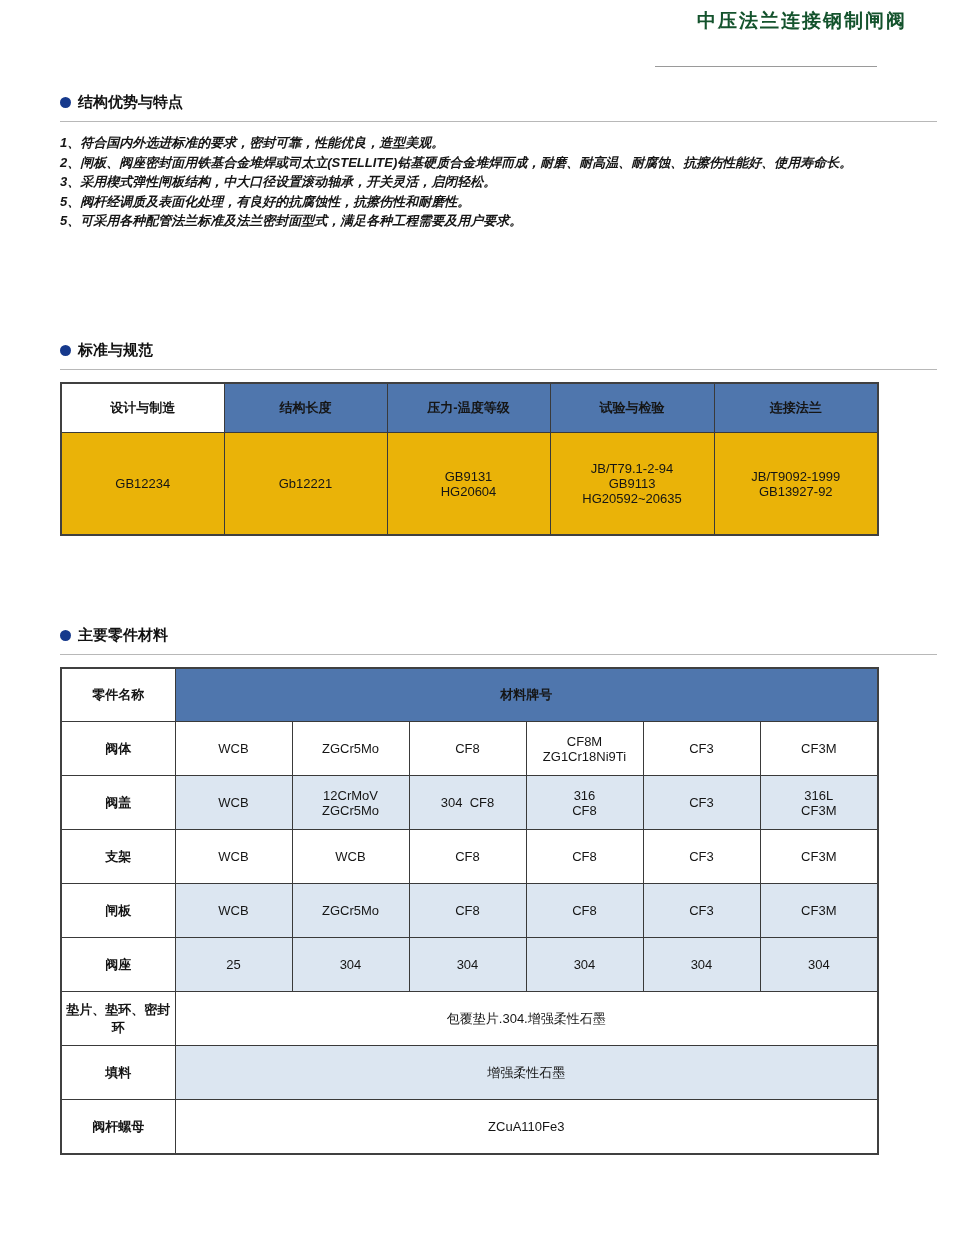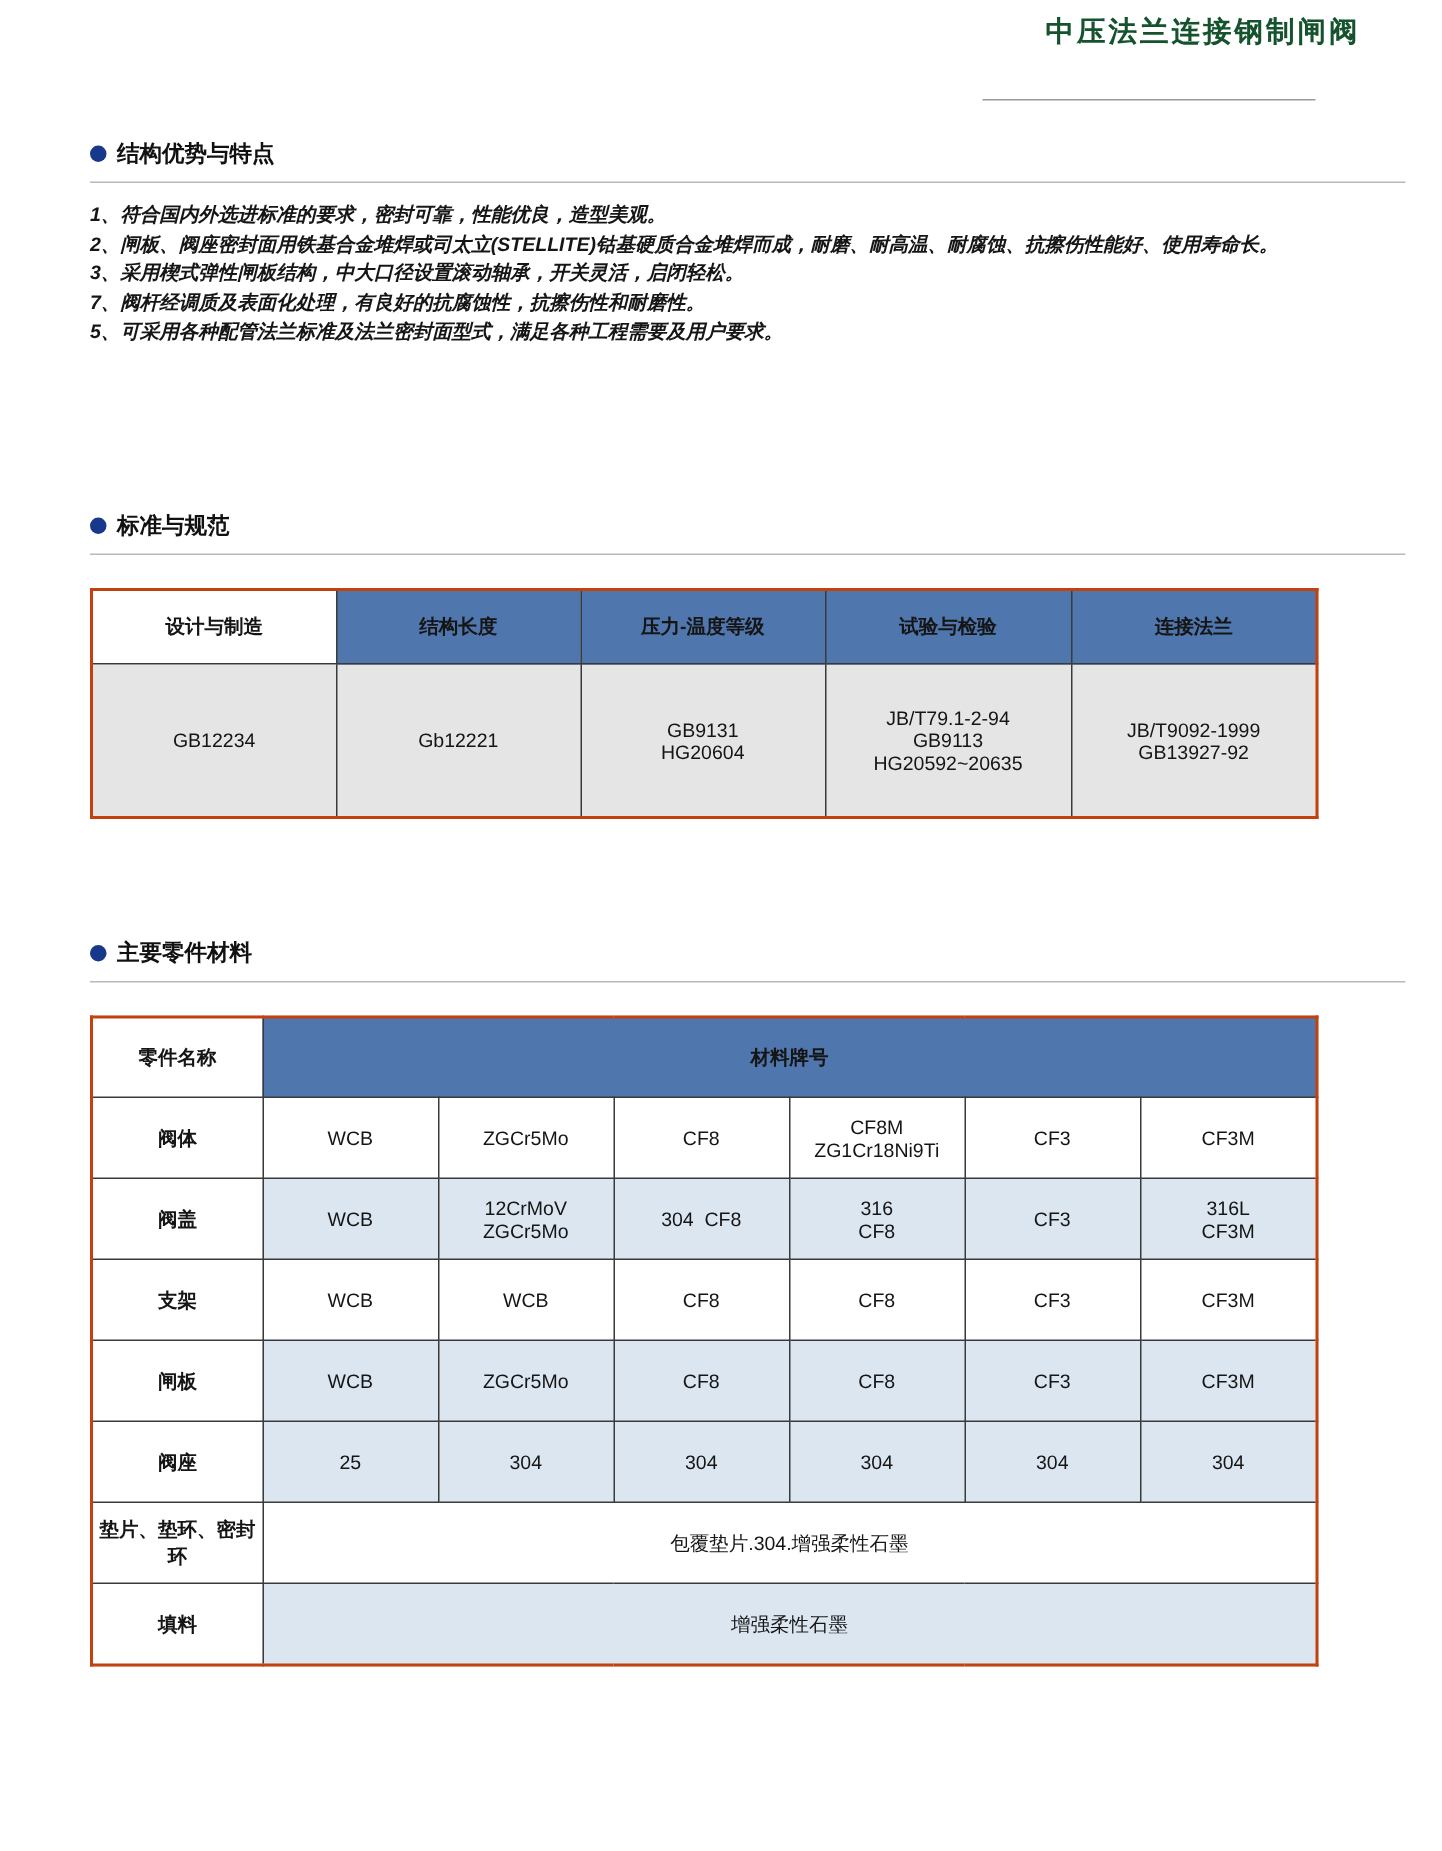--- a/index.html
+++ b/index.html
@@ -16,21 +16,21 @@
     border-top:1px solid #9a9a9a;
   }
   .sec{position:absolute;left:60px;width:877px;}
   .sec-head{display:flex;align-items:center;gap:7px;font-size:15px;font-weight:bold;color:#111;}
   .bullet{width:11px;height:11px;border-radius:50%;background:#16398c;flex:0 0 auto;}
   .sec-line{border-top:1px solid #b8b8b8;margin-top:9px;}
   .feature-list{margin-top:11px;font-size:13px;font-weight:bold;color:#161616;font-style:italic;}
   .feature-item{line-height:19.5px;white-space:nowrap;}
   table.tbl{
     border-collapse:collapse;table-layout:fixed;width:817px;
-    border:2px solid #c2410c;margin-top:22px;background:#e5e5e5;
+    border:2px solid #404040;margin-top:12px;background:#eab308;
   }
   table.tbl th,table.tbl td{
     border:1px solid #3a3a3a;text-align:center;vertical-align:middle;
     font-size:13px;padding:2px 3px;white-space:pre-wrap;color:#151515;
   }
   .blue-th{background:#4f76ad;color:#ffffff;font-weight:bold;}
   .white-th{background:#ffffff;color:#000;font-weight:bold;}
   .t1 tr.hd th{height:44px;}
   .t1 tr.bd td{height:97px;}
   .t2 tr.hd th{height:48px;}
@@ -48,21 +48,21 @@
 <section class="sec" style="top:93px">
   <div class="sec-head">
     <span class="bullet"></span>
     <span>结构优势与特点</span>
   </div>
   <div class="sec-line"></div>
   <div class="feature-list">
     <div class="feature-item">1、符合国内外选进标准的要求，密封可靠，性能优良，造型美观。</div>
     <div class="feature-item">2、闸板、阀座密封面用铁基合金堆焊或司太立(STELLITE)钴基硬质合金堆焊而成，耐磨、耐高温、耐腐蚀、抗擦伤性能好、使用寿命长。</div>
     <div class="feature-item">3、采用楔式弹性闸板结构，中大口径设置滚动轴承，开关灵活，启闭轻松。</div>
-    <div class="feature-item">7、阀杆经调质及表面化处理，有良好的抗腐蚀性，抗擦伤性和耐磨性。</div>
+    <div class="feature-item">5、阀杆经调质及表面化处理，有良好的抗腐蚀性，抗擦伤性和耐磨性。</div>
     <div class="feature-item">5、可采用各种配管法兰标准及法兰密封面型式，满足各种工程需要及用户要求。</div>
   </div>
 </section>
 
 <section class="sec" style="top:341px">
   <div class="sec-head">
     <span class="bullet"></span>
     <span>标准与规范</span>
   </div>
   <div class="sec-line"></div>
@@ -168,15 +168,19 @@
       <td class="mat">304</td>
     </tr>
     <tr>
       <td class="row-label">垫片、垫环、密封环</td>
       <td class="mat" colspan="6">包覆垫片.304.增强柔性石墨</td>
     </tr>
     <tr class="alt">
       <td class="row-label">填料</td>
       <td class="mat" colspan="6">增强柔性石墨</td>
     </tr>
+    <tr>
+      <td class="row-label">阀杆螺母</td>
+      <td class="mat" colspan="6">ZCuA110Fe3</td>
+    </tr>
   </tbody>
     </table>
 </section>
 
 </body></html>

